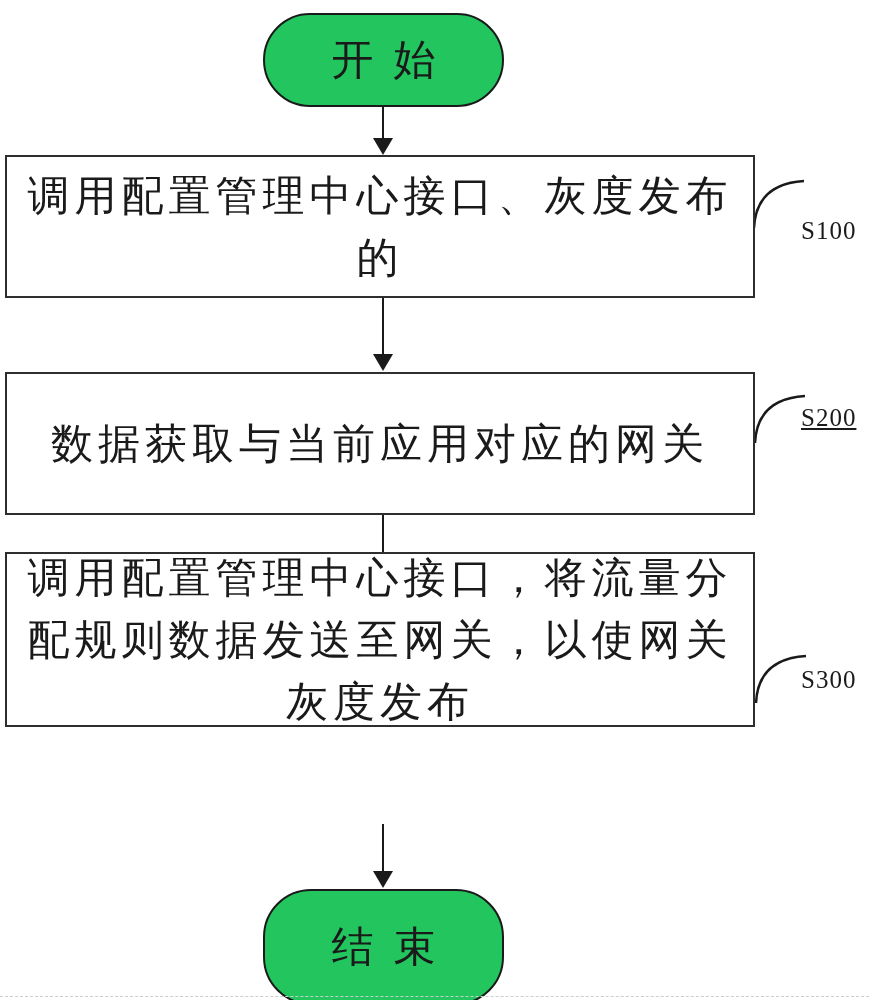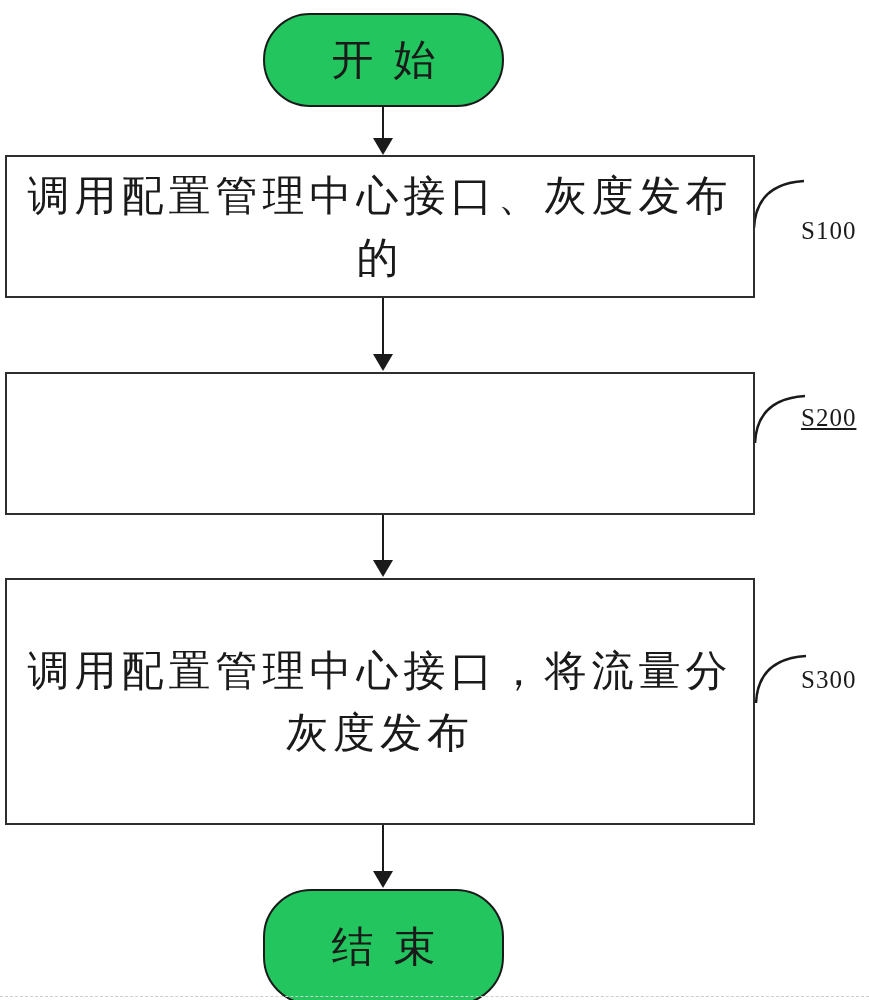--- a/index.html
+++ b/index.html
@@ -20,21 +20,21 @@
   .node-end{left:263px;top:889px;width:241px;height:116px;}
   .step-box{
     position:absolute;left:5px;width:750px;border:2px solid #2e2e2e;
     background:#ffffff;box-sizing:border-box;
     display:flex;flex-direction:column;justify-content:center;
     text-align:center;font-size:42px;font-weight:500;
     line-height:62px;letter-spacing:5px;
   }
   .step-box-1{top:155px;height:143px;}
   .step-box-2{top:372px;height:143px;}
-  .step-box-3{top:578px;height:247px;}
+  .step-box-3{top:552px;height:175px;}
   .step-ref{
     position:absolute;left:801px;width:68px;
     font-size:25px;letter-spacing:1px;white-space:nowrap;
   }
   .ref-1{top:188px;margin-top:29px;}
   .ref-2{top:404px;text-decoration:underline;}
   .ref-3{top:666px;}
   .bottom-artifact{
     position:absolute;left:0;top:996px;width:869px;height:0;
     border-top:1px dashed #c9cfc9;
@@ -75,25 +75,27 @@
   <div class="stadium node-start">
     <span>开始</span>
   </div>
 
   <div class="step-box step-box-1">
     <div>调用配置管理中心接口、灰度发布的</div>
   </div>
   <div class="step-ref ref-1">S100</div>
 
   <div class="step-box step-box-2">
+    <div>数据获取与当前应用对应的网关</div>
   </div>
   <div class="step-ref ref-2">S200</div>
 
   <div class="step-box step-box-3">
     <div>调用配置管理中心接口，将流量分</div>
+    <div>配规则数据发送至网关，以使网关</div>
     <div>灰度发布</div>
   </div>
   <div class="step-ref ref-3">S300</div>
 
   <div class="stadium node-end">
     <span>结束</span>
   </div>
 
   <div class="bottom-artifact"></div>
 </div>

